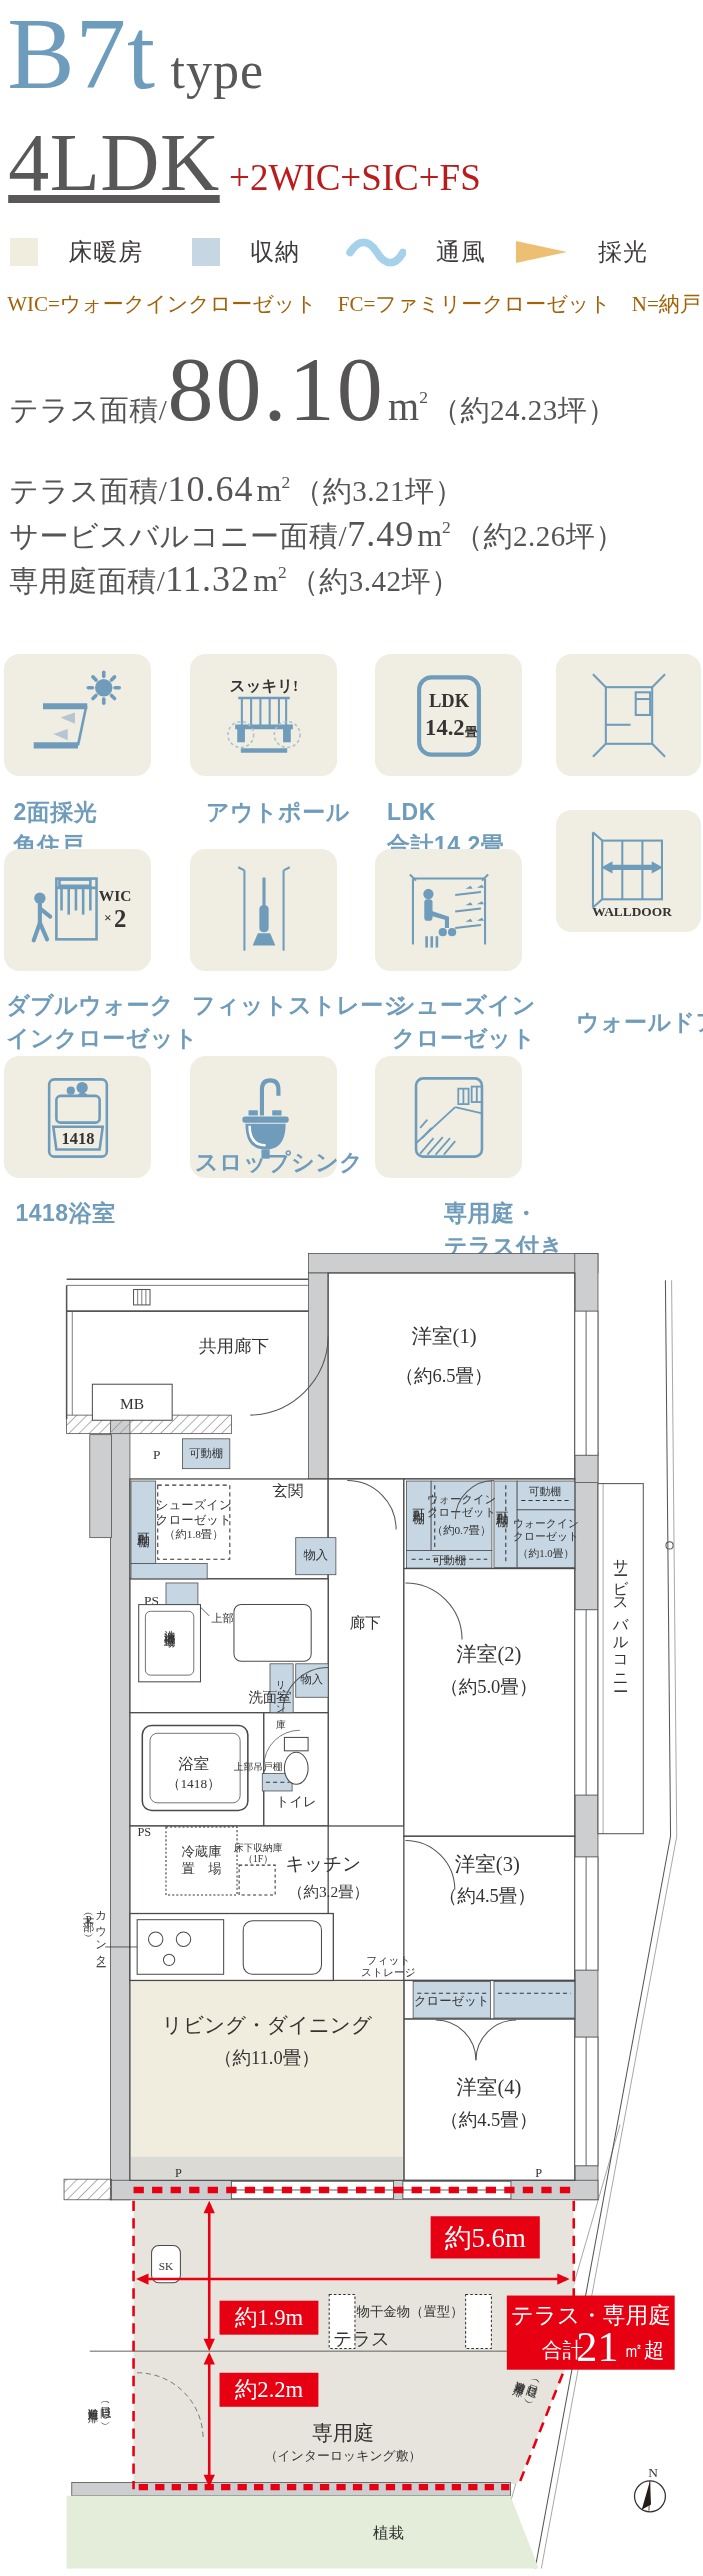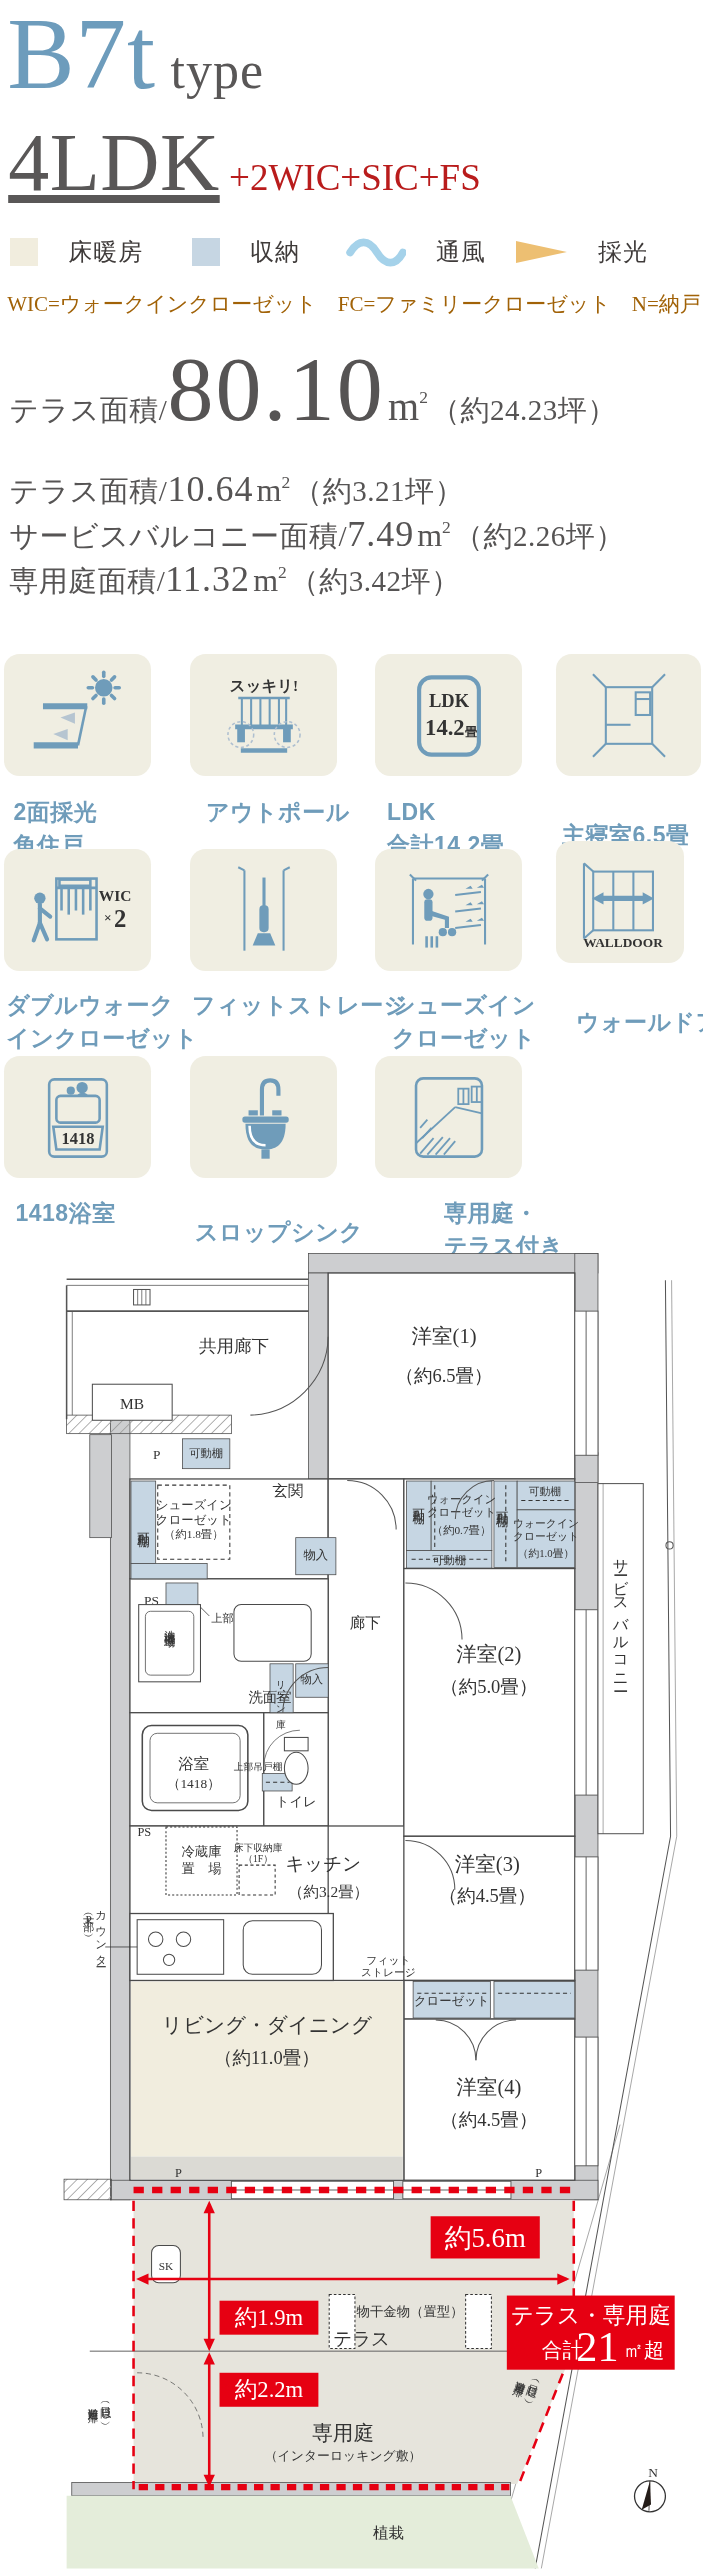--- a/index.html
+++ b/index.html
@@ -242,21 +242,21 @@
       <path d="M118,90 h14 l10,-6 l4,6 h-28 z"></path>
         <path d="M140,88 h14 l10,-6 l4,6 h-28 z"></path>
       <path d="M118,122 h14 l10,-6 l4,6 h-28 z"></path>
         <path d="M140,120 h14 l10,-6 l4,6 h-28 z"></path>
       <rect x="54" y="150" width="5" height="22"></rect>
         <rect x="64" y="150" width="5" height="22"></rect>
         <rect x="74" y="150" width="5" height="22"></rect>
     </g>
   </svg>
 </div>
-<div class="card" style="left:556px;top:841px;width:128px;">
+<div class="card" style="left:556px;top:810px;width:145px;">
   <svg width="108" height="103" viewBox="0 0 200 200">
     <g fill="none" stroke="#6f9cba" stroke-width="4">
       <line x1="30" y1="24" x2="30" y2="170"></line>
         <line x1="30" y1="24" x2="48" y2="40"></line>
         <line x1="30" y1="170" x2="48" y2="154"></line>
       <rect x="48" y="40" width="116" height="114"></rect>
       <line x1="87" y1="40" x2="87" y2="154"></line>
         <line x1="126" y1="40" x2="126" y2="154"></line>
     </g>
     <line x1="62" y1="92" x2="150" y2="92" stroke="#6f9cba" stroke-width="10"></line>
@@ -321,21 +321,21 @@
         <line x1="90" y1="172" x2="112" y2="146"></line>
       <line x1="48" y1="140" x2="66" y2="120"></line>
         <line x1="44" y1="120" x2="58" y2="104"></line>
     </g>
   </svg>
 </div>
 
 <div class="card-label" style="left:15.5px;top:1197px;">
   <span>1418浴室</span>
 </div>
-<div class="card-label" style="left:195px;top:1216px;text-align:center;">
+<div class="card-label" style="left:195px;top:1146px;text-align:center;">
   <span>スロップシンク</span>
 </div>
 <div class="card-label" style="left:407px;top:1197px;margin-left:37px;">
   <span>専用庭・</span>
     <span>テラス付き</span>
 </div>
 
 <svg class="abs" style="left:28px;top:1249px;" width="675" height="1328" viewBox="0 0 1311 2578">
   <defs>
     <pattern id="hatch" width="14" height="14" patternUnits="userSpaceOnUse" patternTransform="rotate(45)">

